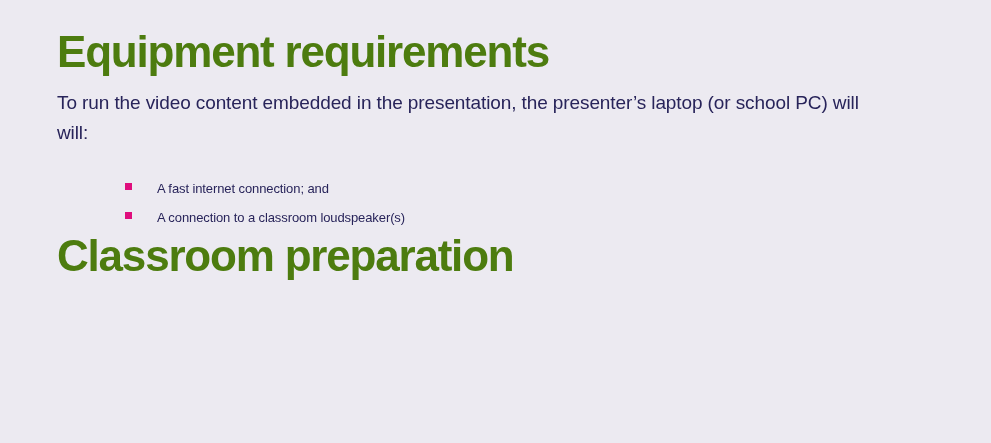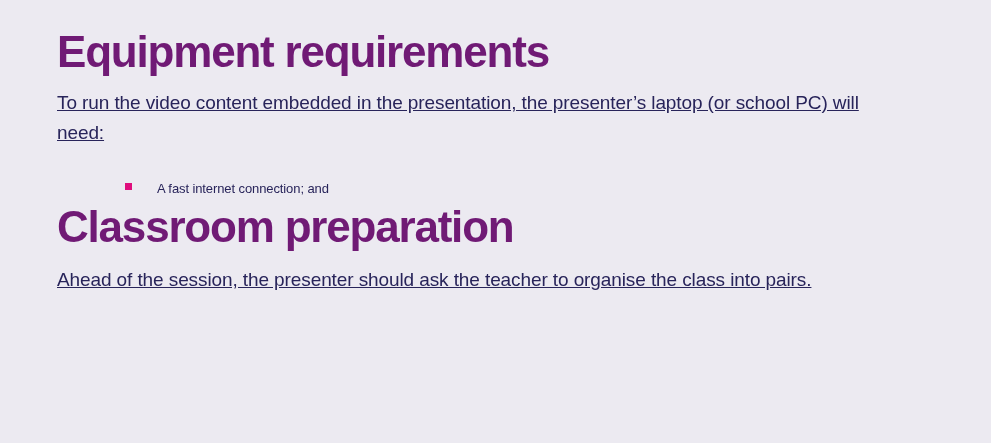--- a/index.html
+++ b/index.html
@@ -20,32 +20,31 @@
     height: 443px;
     box-sizing: border-box;
     padding: 28px 38px 0 57px;
   }
   .section-heading {
     margin: 0;
     font-size: 44px;
     line-height: 48px;
     font-weight: bold;
     letter-spacing: -1.2px;
-    color: #701a75;
+    color: #4d7c0f;
   }
   .para {
     margin: 12px 0 0 0;
     max-width: 912px;
     font-size: 19px;
     line-height: 30px;
     letter-spacing: -0.1px;
   }
   .para-line {
     display: block;
-    text-decoration: underline;
   }
   .bullet-list {
     margin: 26px 0 0 0;
     padding: 0 0 0 68px;
     list-style: none;
   }
   .bullet-item {
     display: flex;
     align-items: baseline;
     font-size: 13px;
@@ -69,30 +68,31 @@
 </style>
 </head>
 <body>
 
 <div class="page">
 
   <section>
     <h1 class="section-heading">Equipment requirements</h1>
     <p class="para">
       <span class="para-line">To run the video content embedded in the presentation, the presenter’s laptop (or school PC) will</span>
-      <span class="para-line">need:</span>
+      <span class="para-line">will:</span>
     </p>
     <ul class="bullet-list">
       <li class="bullet-item">
         <span class="bullet-square"></span>
         <span>A fast internet connection; and</span>
       </li>
+      <li class="bullet-item">
+        <span class="bullet-square"></span>
+        <span>A connection to a classroom loudspeaker(s)</span>
+      </li>
     </ul>
   </section>
 
   <section class="section-2">
     <h1 class="section-heading">Classroom preparation</h1>
-    <p class="para">
-      <span class="para-line">Ahead of the session, the presenter should ask the teacher to organise the class into pairs.</span>
-    </p>
   </section>
 
 </div>
 
 </body></html>

